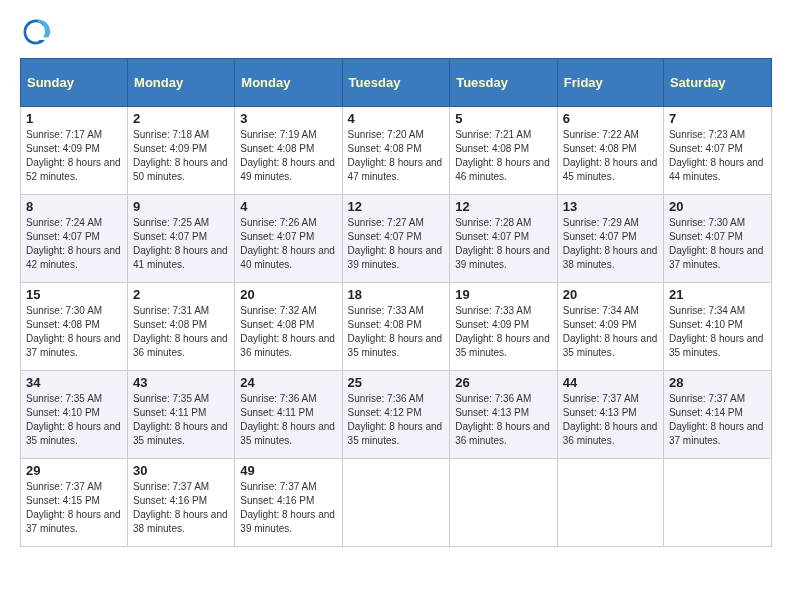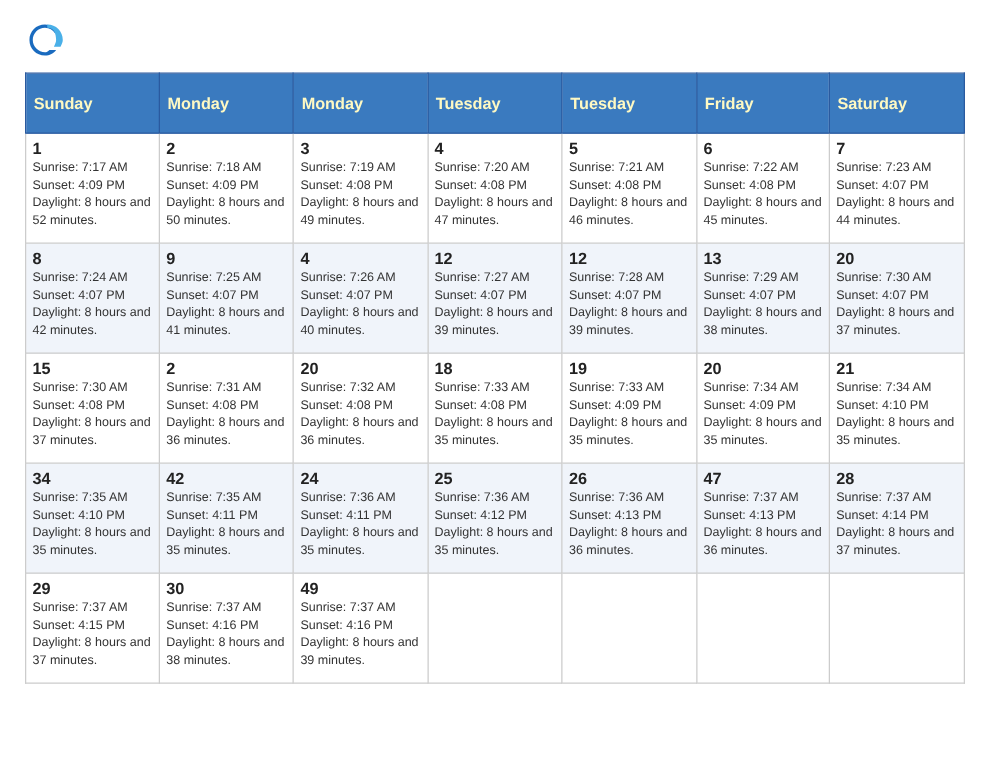--- a/index.html
+++ b/index.html
@@ -216,37 +216,37 @@
         <span class="day-num">21</span>
         <span class="day-detail">Sunrise: 7:34 AM<br>Sunset: 4:10 PM<br>Daylight: 8 hours and 35 minutes.</span>
       </td>
         </tr>
         <tr>
           <td>
         <span class="day-num">34</span>
         <span class="day-detail">Sunrise: 7:35 AM<br>Sunset: 4:10 PM<br>Daylight: 8 hours and 35 minutes.</span>
       </td>
           <td>
-        <span class="day-num">42</span>
+        <span class="day-num">43</span>
         <span class="day-detail">Sunrise: 7:35 AM<br>Sunset: 4:11 PM<br>Daylight: 8 hours and 35 minutes.</span>
       </td>
           <td>
         <span class="day-num">24</span>
         <span class="day-detail">Sunrise: 7:36 AM<br>Sunset: 4:11 PM<br>Daylight: 8 hours and 35 minutes.</span>
       </td>
           <td>
         <span class="day-num">25</span>
         <span class="day-detail">Sunrise: 7:36 AM<br>Sunset: 4:12 PM<br>Daylight: 8 hours and 35 minutes.</span>
       </td>
           <td>
         <span class="day-num">26</span>
         <span class="day-detail">Sunrise: 7:36 AM<br>Sunset: 4:13 PM<br>Daylight: 8 hours and 36 minutes.</span>
       </td>
           <td>
-        <span class="day-num">47</span>
+        <span class="day-num">44</span>
         <span class="day-detail">Sunrise: 7:37 AM<br>Sunset: 4:13 PM<br>Daylight: 8 hours and 36 minutes.</span>
       </td>
           <td>
         <span class="day-num">28</span>
         <span class="day-detail">Sunrise: 7:37 AM<br>Sunset: 4:14 PM<br>Daylight: 8 hours and 37 minutes.</span>
       </td>
         </tr>
         <tr>
           <td>
         <span class="day-num">29</span>

